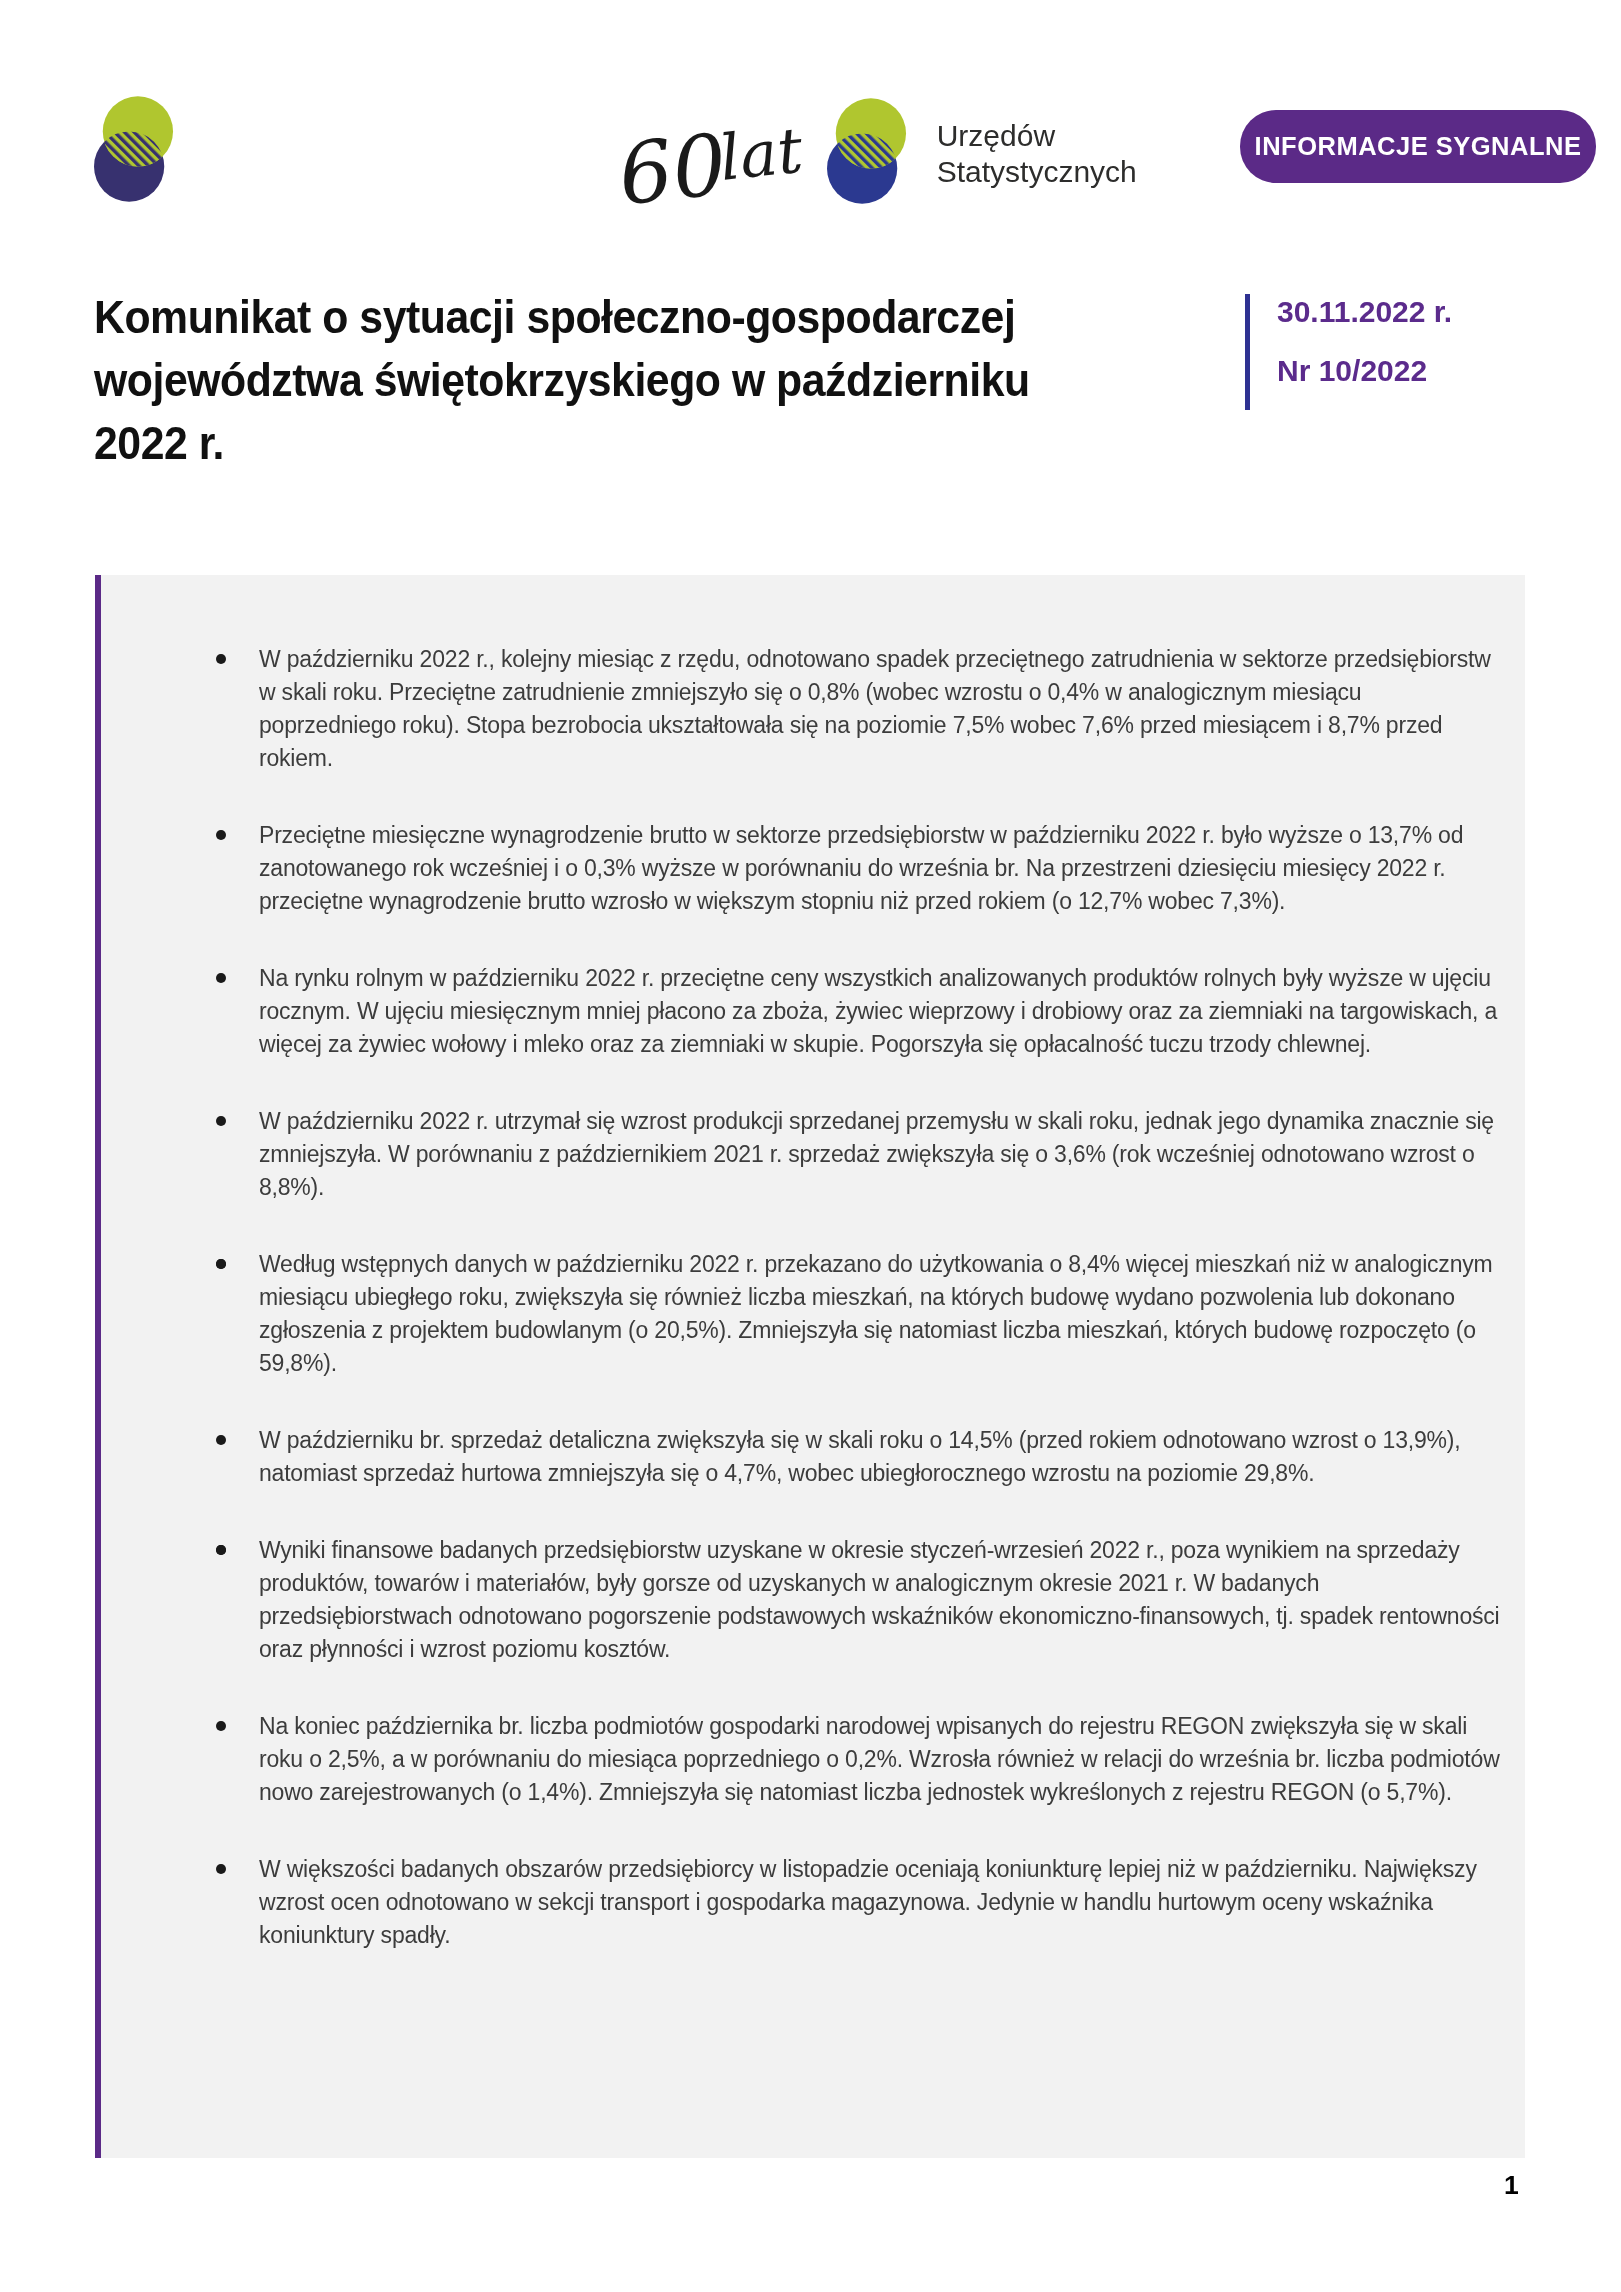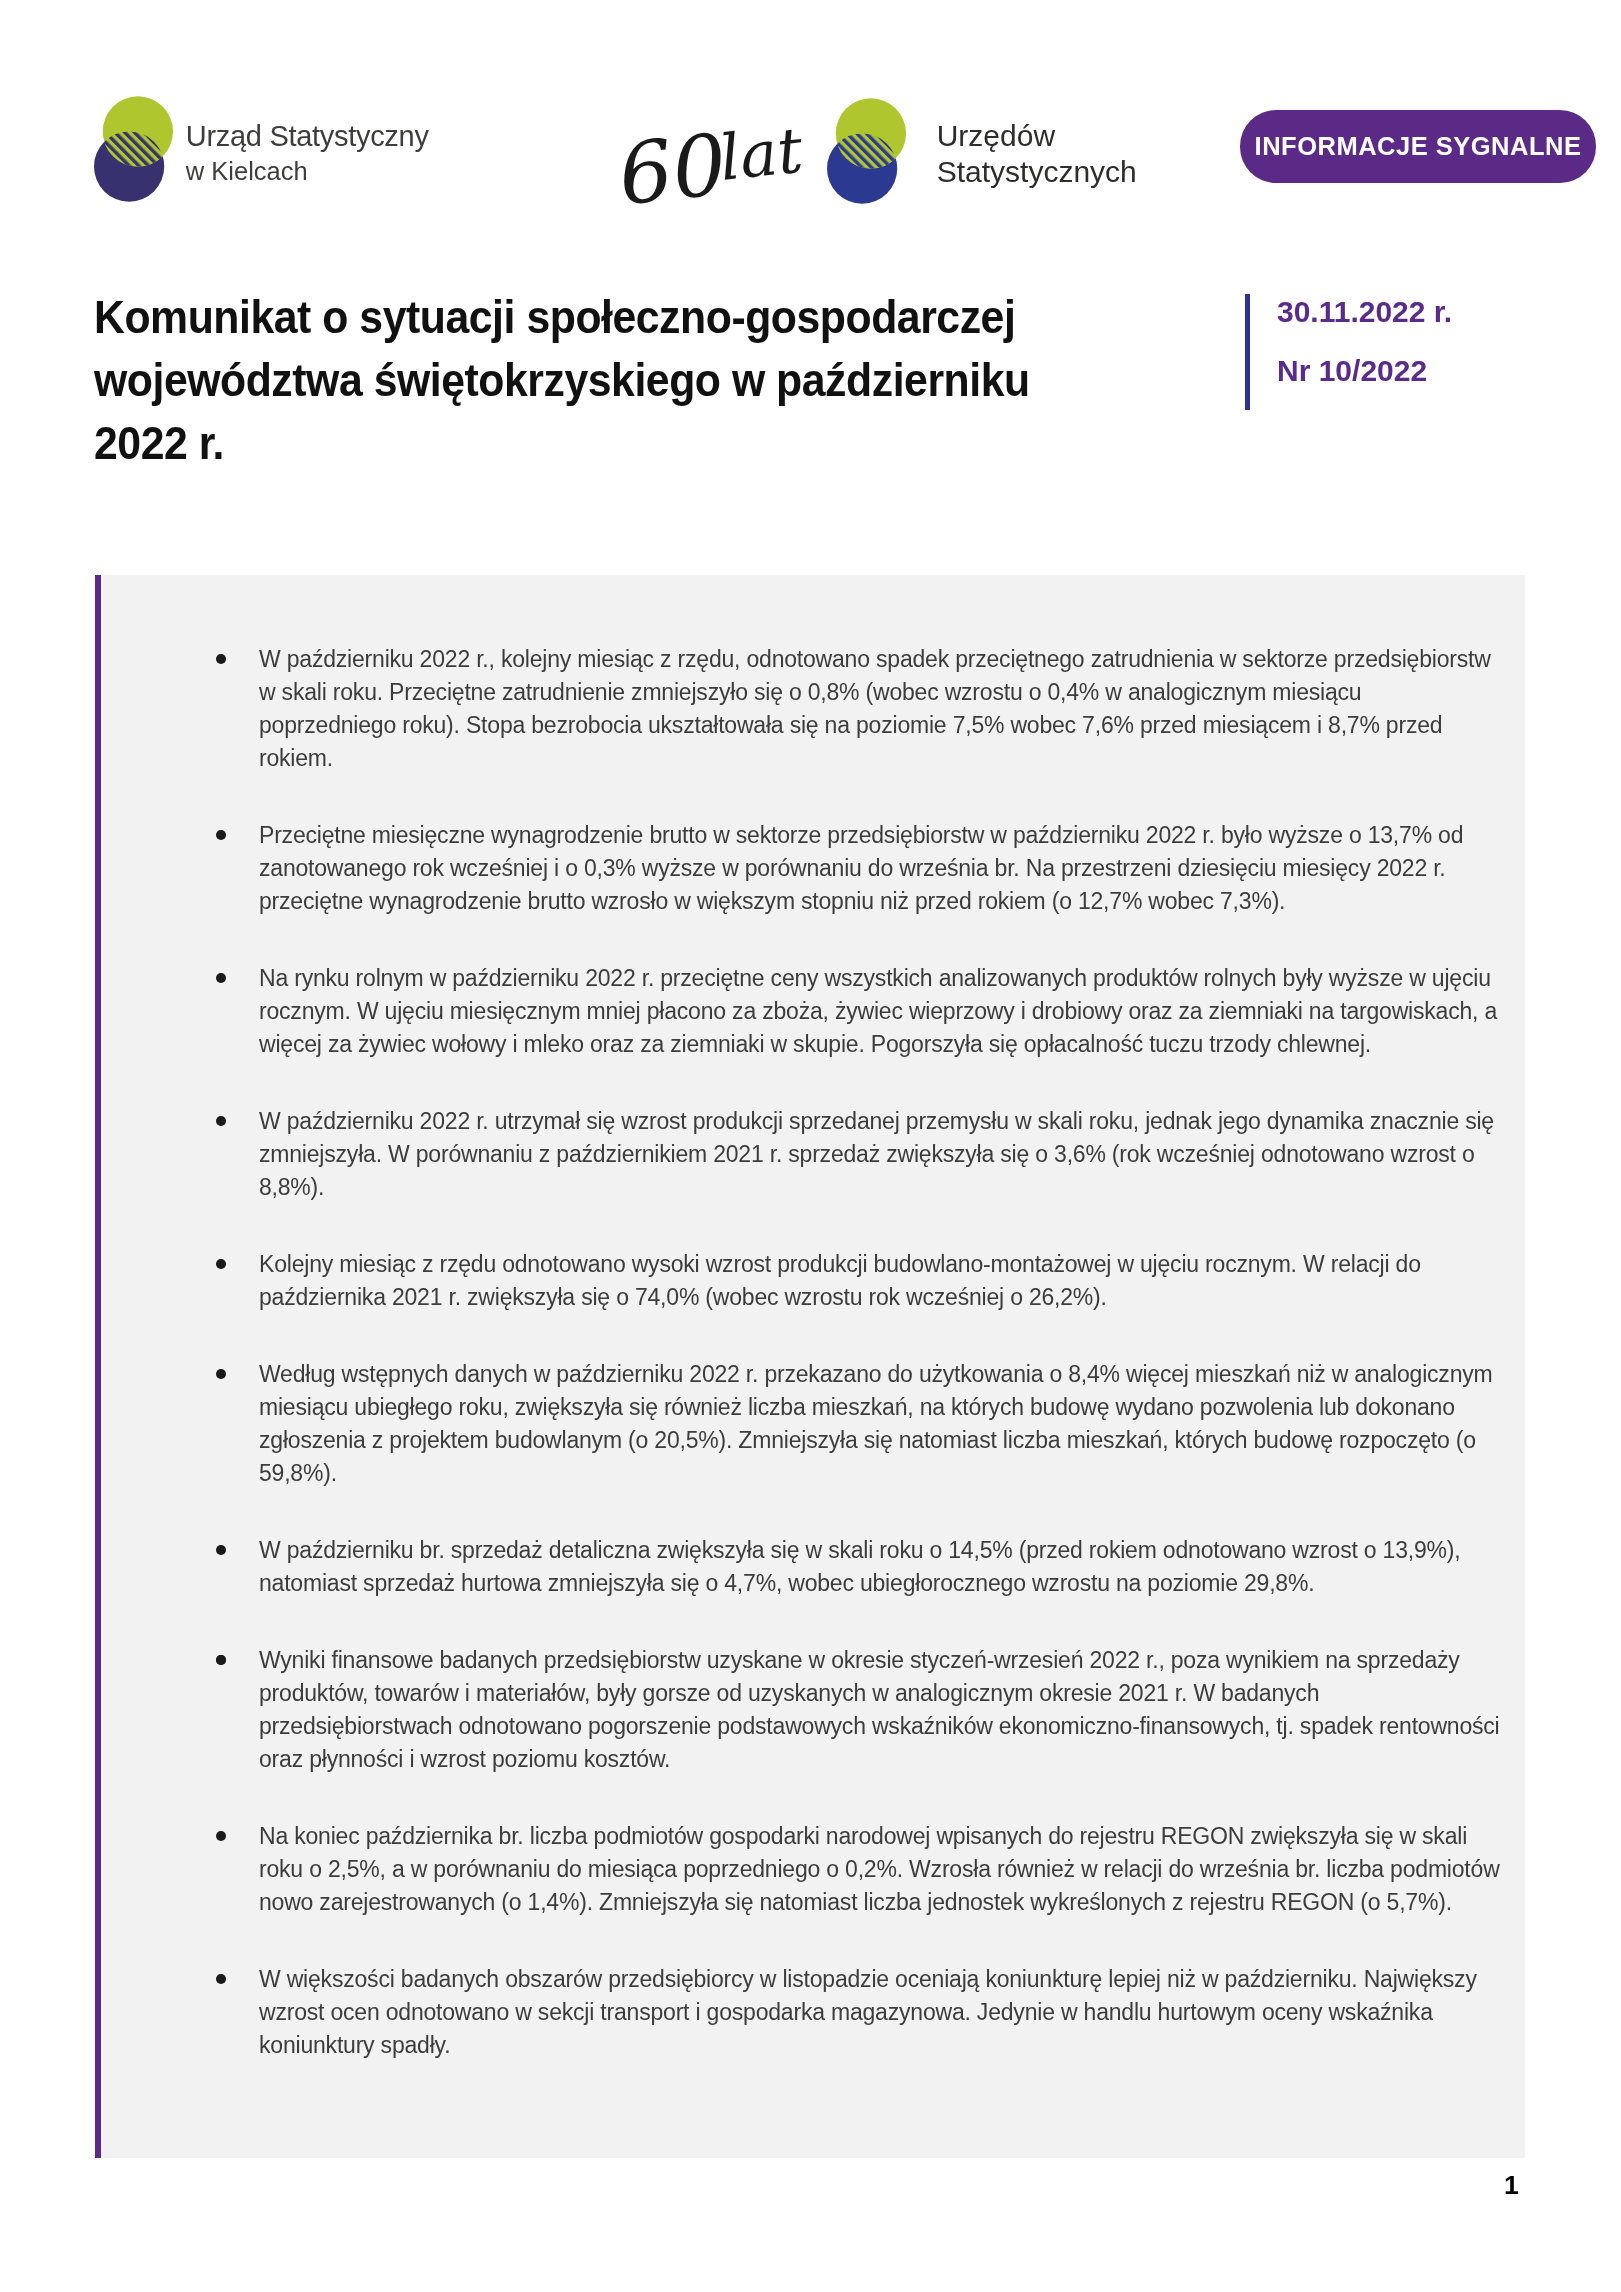--- a/index.html
+++ b/index.html
@@ -76,24 +76,20 @@
         <clipPath id="clipTopL">
             <circle cx="45" cy="38" r="36"></circle>
           </clipPath>
       </defs>
       <circle cx="36" cy="74" r="36" fill="#37316f"></circle>
       <circle cx="45" cy="38" r="36" fill="#b0c62f"></circle>
       <g clip-path="url(#clipTopL)">
           <circle cx="36" cy="74" r="36" fill="url(#stripesL)"></circle>
         </g>
     </svg>
-    <div class="lines">
-      <div class="l1">Urząd Statystyczny</div>
-      <div class="l2">w Kielcach</div>
-    </div>
   </div>
 
   <div class="logo-center">
     <svg class="script60" width="196" height="108" viewBox="0 0 200 110">
       <g transform="rotate(-6 100 60)" fill="#1a1a1a" font-family="DejaVu Serif, serif" font-style="italic">
         <text x="2" y="88" font-size="86">60</text>
         <text x="106" y="74" font-size="64">lat</text>
       </g>
     </svg>
     <svg class="circles" width="80" height="110" viewBox="0 0 82 112">
@@ -146,21 +142,20 @@
         <li>
         <span class="dot"></span>
         <span class="btxt">Na rynku rolnym w październiku 2022 r. przeciętne ceny wszystkich analizowanych produktów rolnych były wyższe w ujęciu rocznym. W ujęciu miesięcznym mniej płacono za zboża, żywiec wieprzowy i drobiowy oraz za ziemniaki na targowiskach, a więcej za żywiec wołowy i mleko oraz za ziemniaki w skupie. Pogorszyła się opłacalność tuczu trzody chlewnej.</span>
       </li>
         <li>
         <span class="dot"></span>
         <span class="btxt">W październiku 2022 r. utrzymał się wzrost produkcji sprzedanej przemysłu w skali roku, jednak jego dynamika znacznie się zmniejszyła. W porównaniu z październikiem 2021 r. sprzedaż zwiększyła się o 3,6% (rok wcześniej odnotowano wzrost o 8,8%).</span>
       </li>
         <li>
         <span class="dot"></span>
-        <span class="btxt">Kolejny miesiąc z rzędu odnotowano wysoki wzrost produkcji budowlano-montażowej w ujęciu rocznym. W relacji do października 2021 r. zwiększyła się o 74,0% (wobec wzrostu rok wcześniej o 26,2%).</span>
       </li>
         <li>
         <span class="dot"></span>
         <span class="btxt">Według wstępnych danych w październiku 2022 r. przekazano do użytkowania o 8,4% więcej mieszkań niż w analogicznym miesiącu ubiegłego roku, zwiększyła się również liczba mieszkań, na których budowę wydano pozwolenia lub dokonano zgłoszenia z projektem budowlanym (o 20,5%). Zmniejszyła się natomiast liczba mieszkań, których budowę rozpoczęto (o 59,8%).</span>
       </li>
         <li>
         <span class="dot"></span>
         <span class="btxt">W październiku br. sprzedaż detaliczna zwiększyła się w skali roku o 14,5% (przed rokiem odnotowano wzrost o 13,9%), natomiast sprzedaż hurtowa zmniejszyła się o 4,7%, wobec ubiegłorocznego wzrostu na poziomie 29,8%.</span>
       </li>
         <li>

